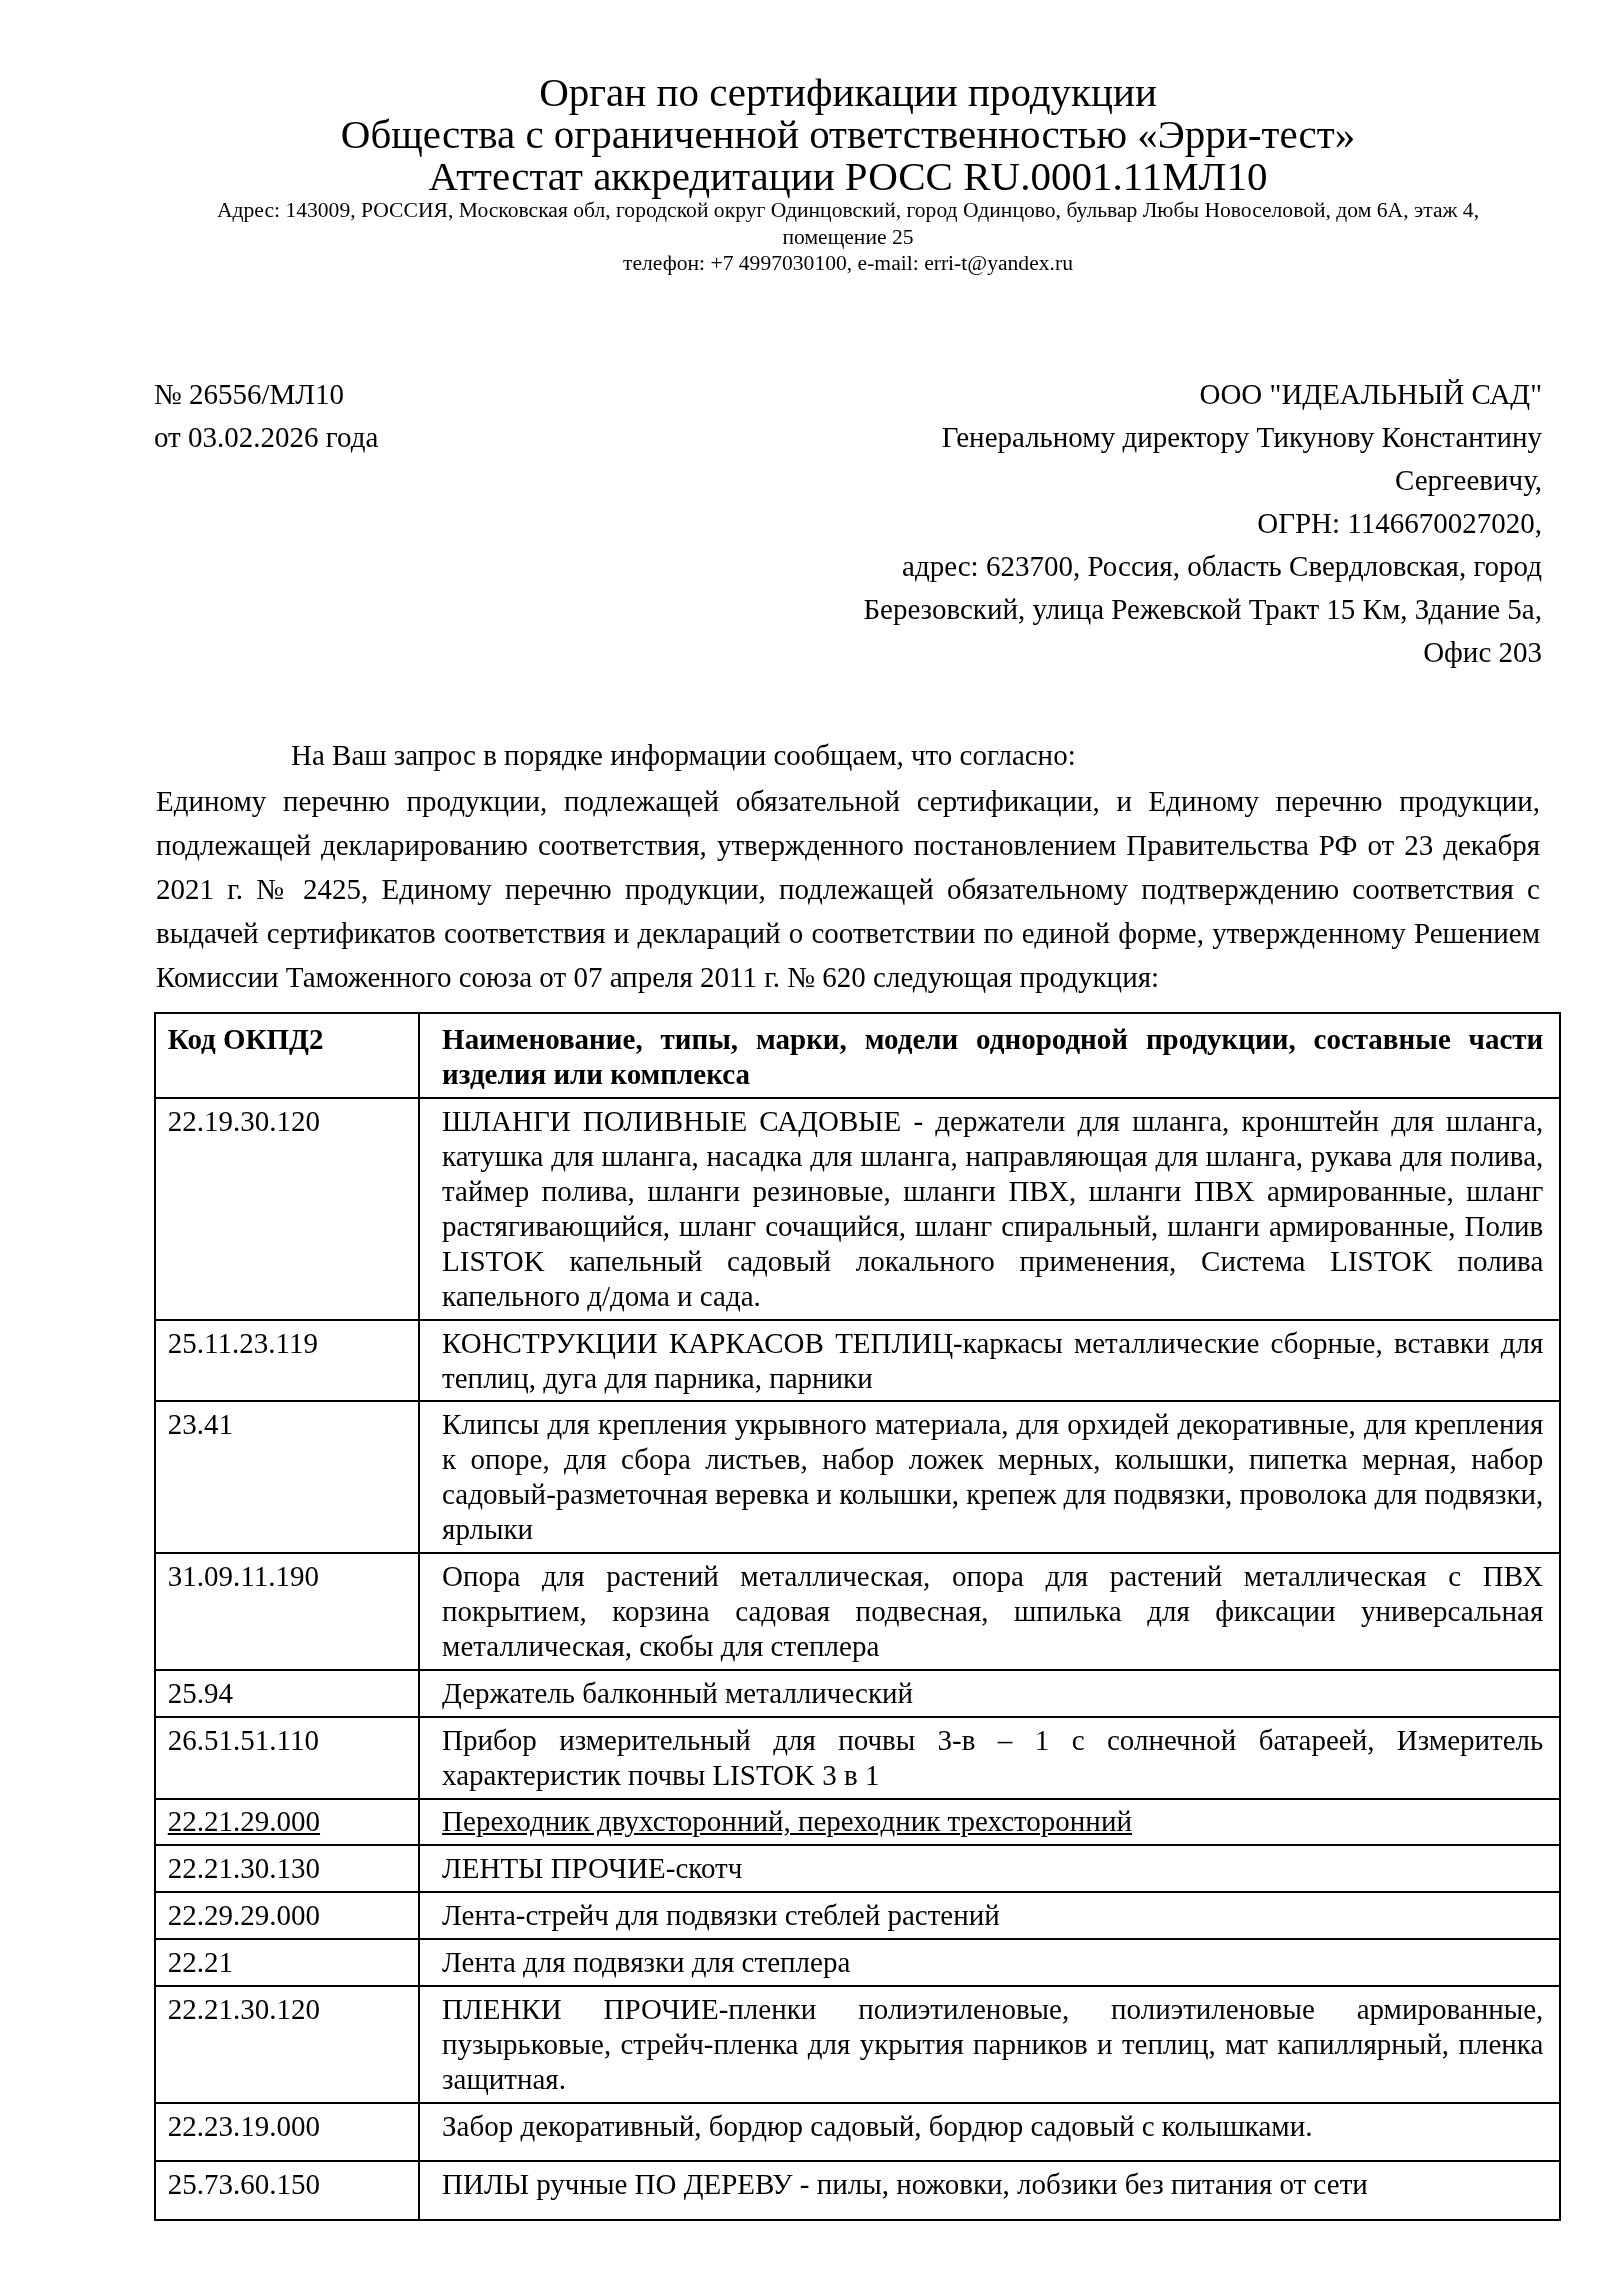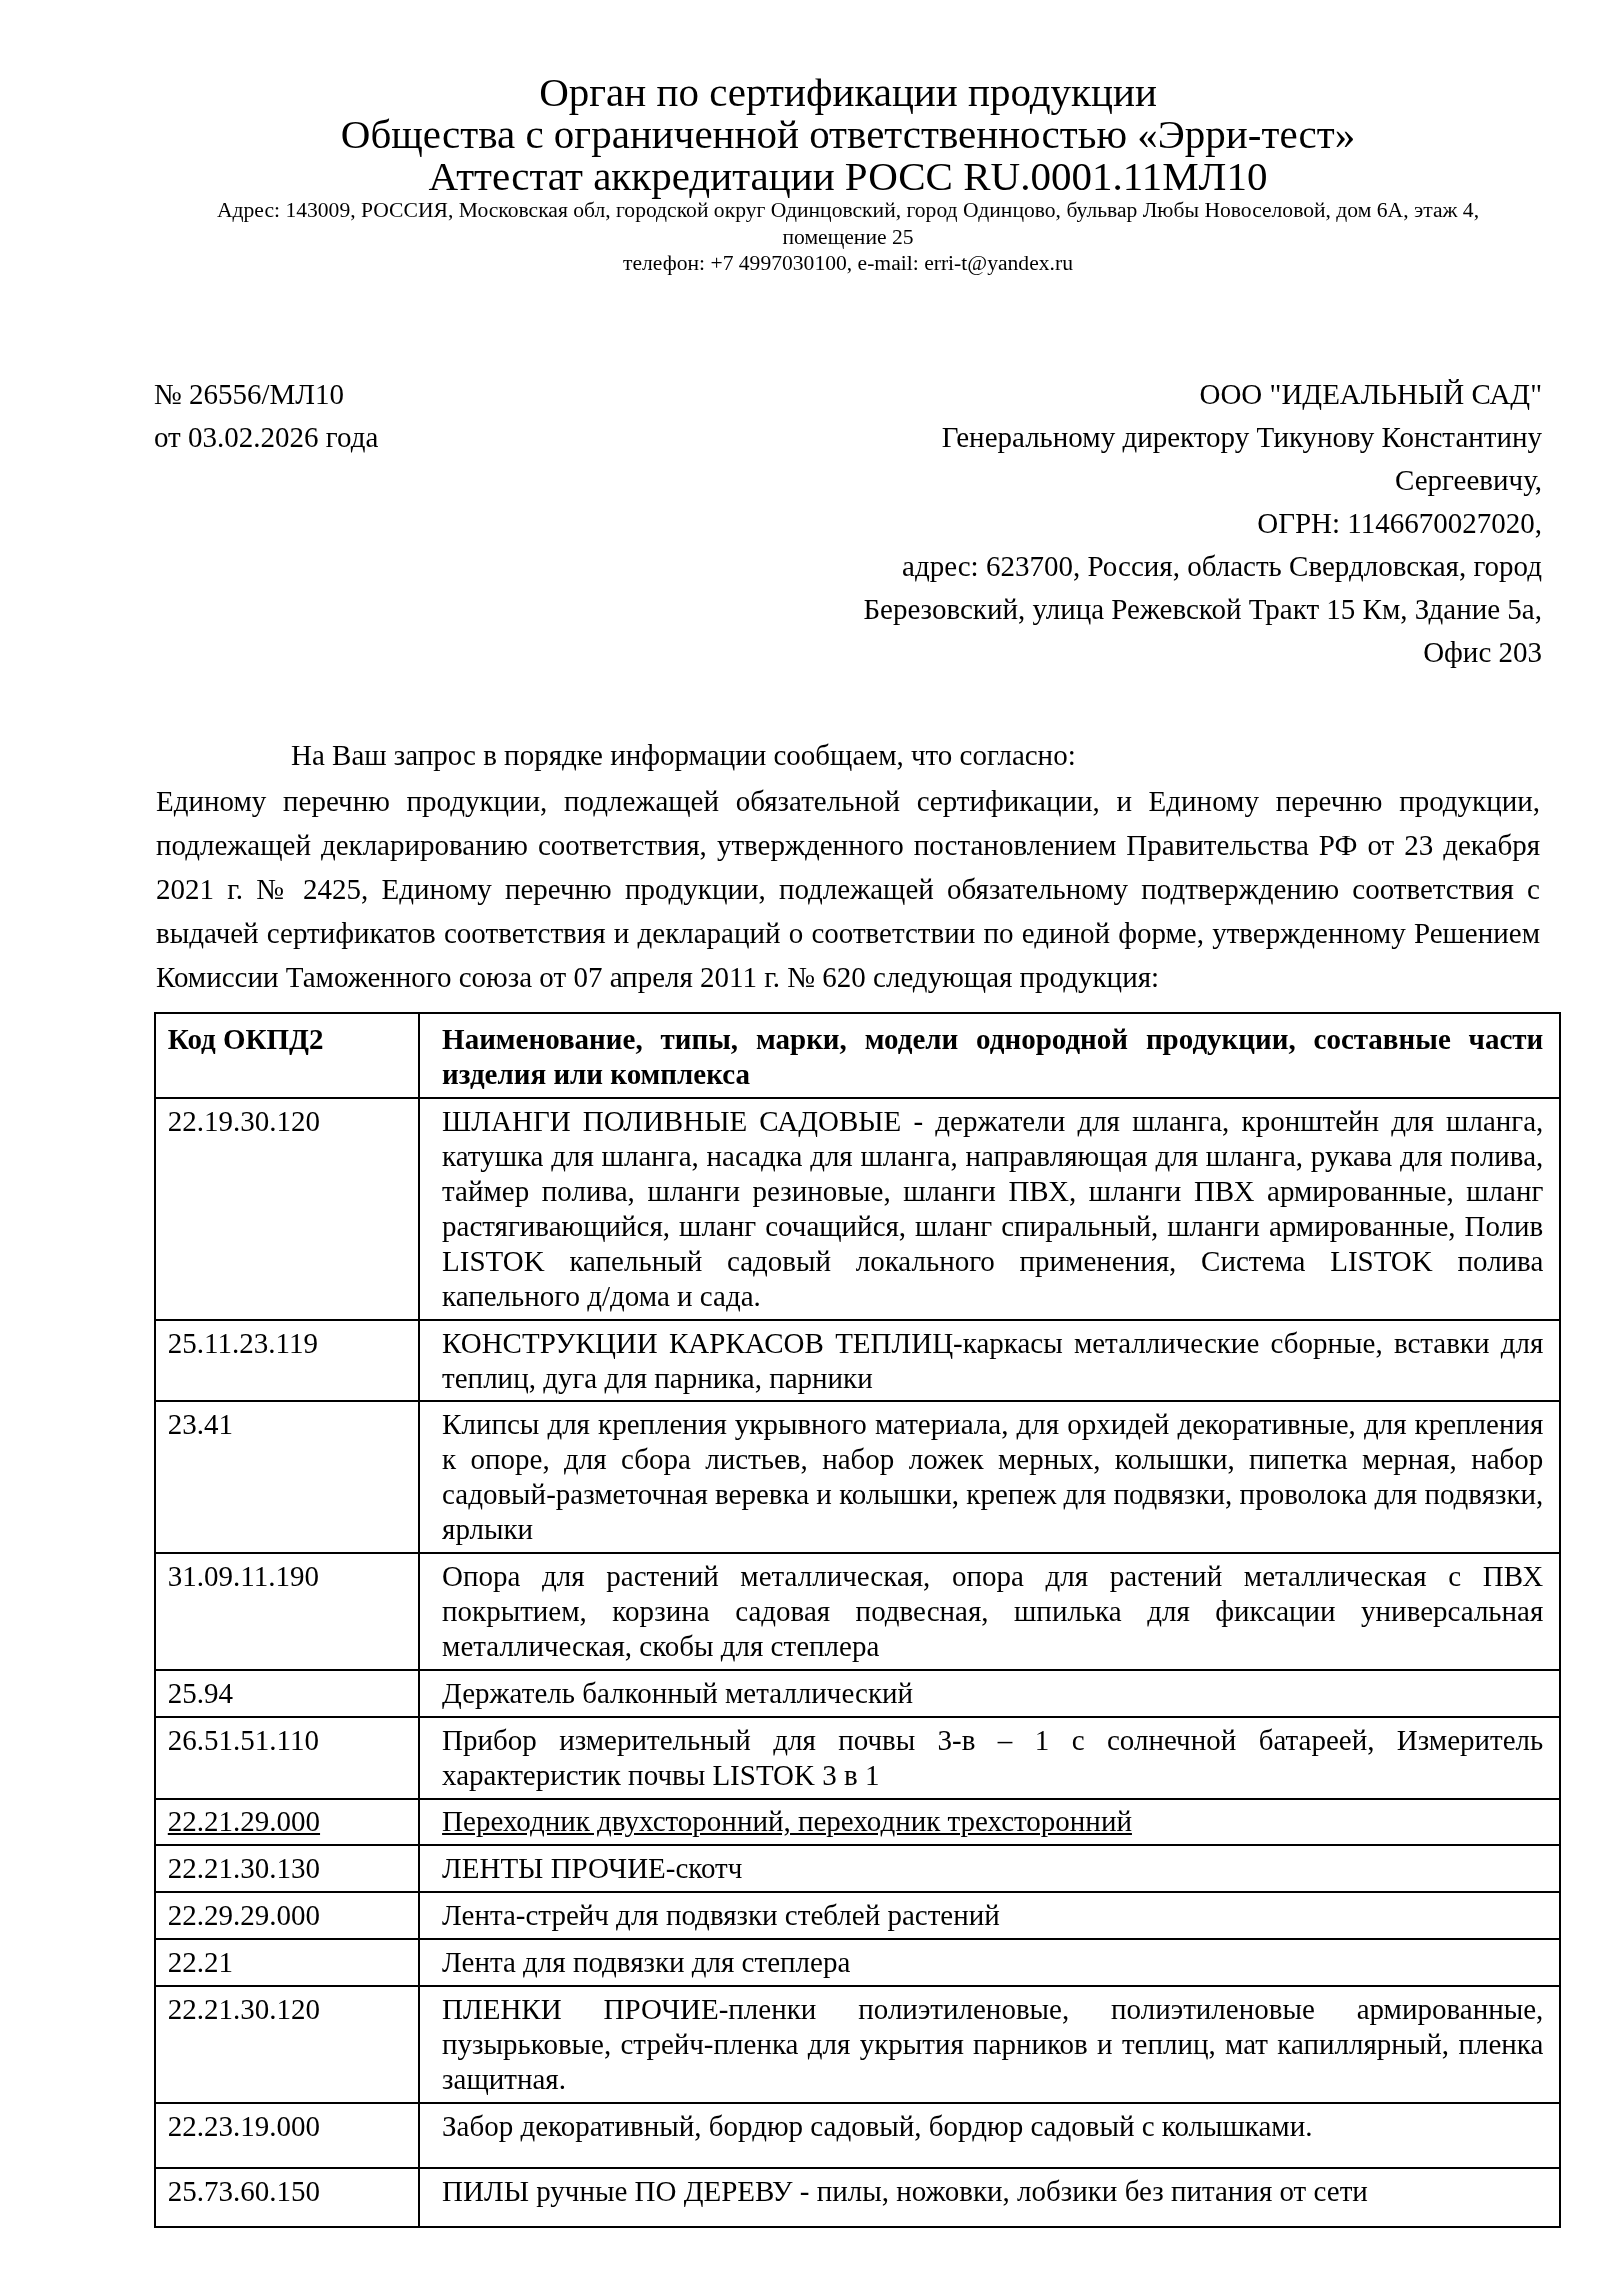--- a/index.html
+++ b/index.html
@@ -106,21 +106,21 @@
   tbody tr:nth-child(2)  { height: 67px; }
   tbody tr:nth-child(3)  { height: 140px; }
   tbody tr:nth-child(4)  { height: 113px; }
   tbody tr:nth-child(5)  { height: 43px; }
   tbody tr:nth-child(6)  { height: 70px; }
   tbody tr:nth-child(7)  { height: 37px; text-decoration: underline; }
   tbody tr:nth-child(8)  { height: 45px; }
   tbody tr:nth-child(9)  { height: 39px; }
   tbody tr:nth-child(10) { height: 47px; }
   tbody tr:nth-child(11) { height: 105px; }
-  tbody tr:nth-child(12) { height: 65px; }
+  tbody tr:nth-child(12) { height: 58px; }
   tbody tr:nth-child(13) { height: 59px; padding-left: 32px; }
 </style>
 </head>
 <body>
 
 <div class="content">
 
   <header class="org-header">
     <div class="org-line">Орган по сертификации продукции</div>
     <div class="org-line">Общества с ограниченной ответственностью «Эрри-тест»</div>

